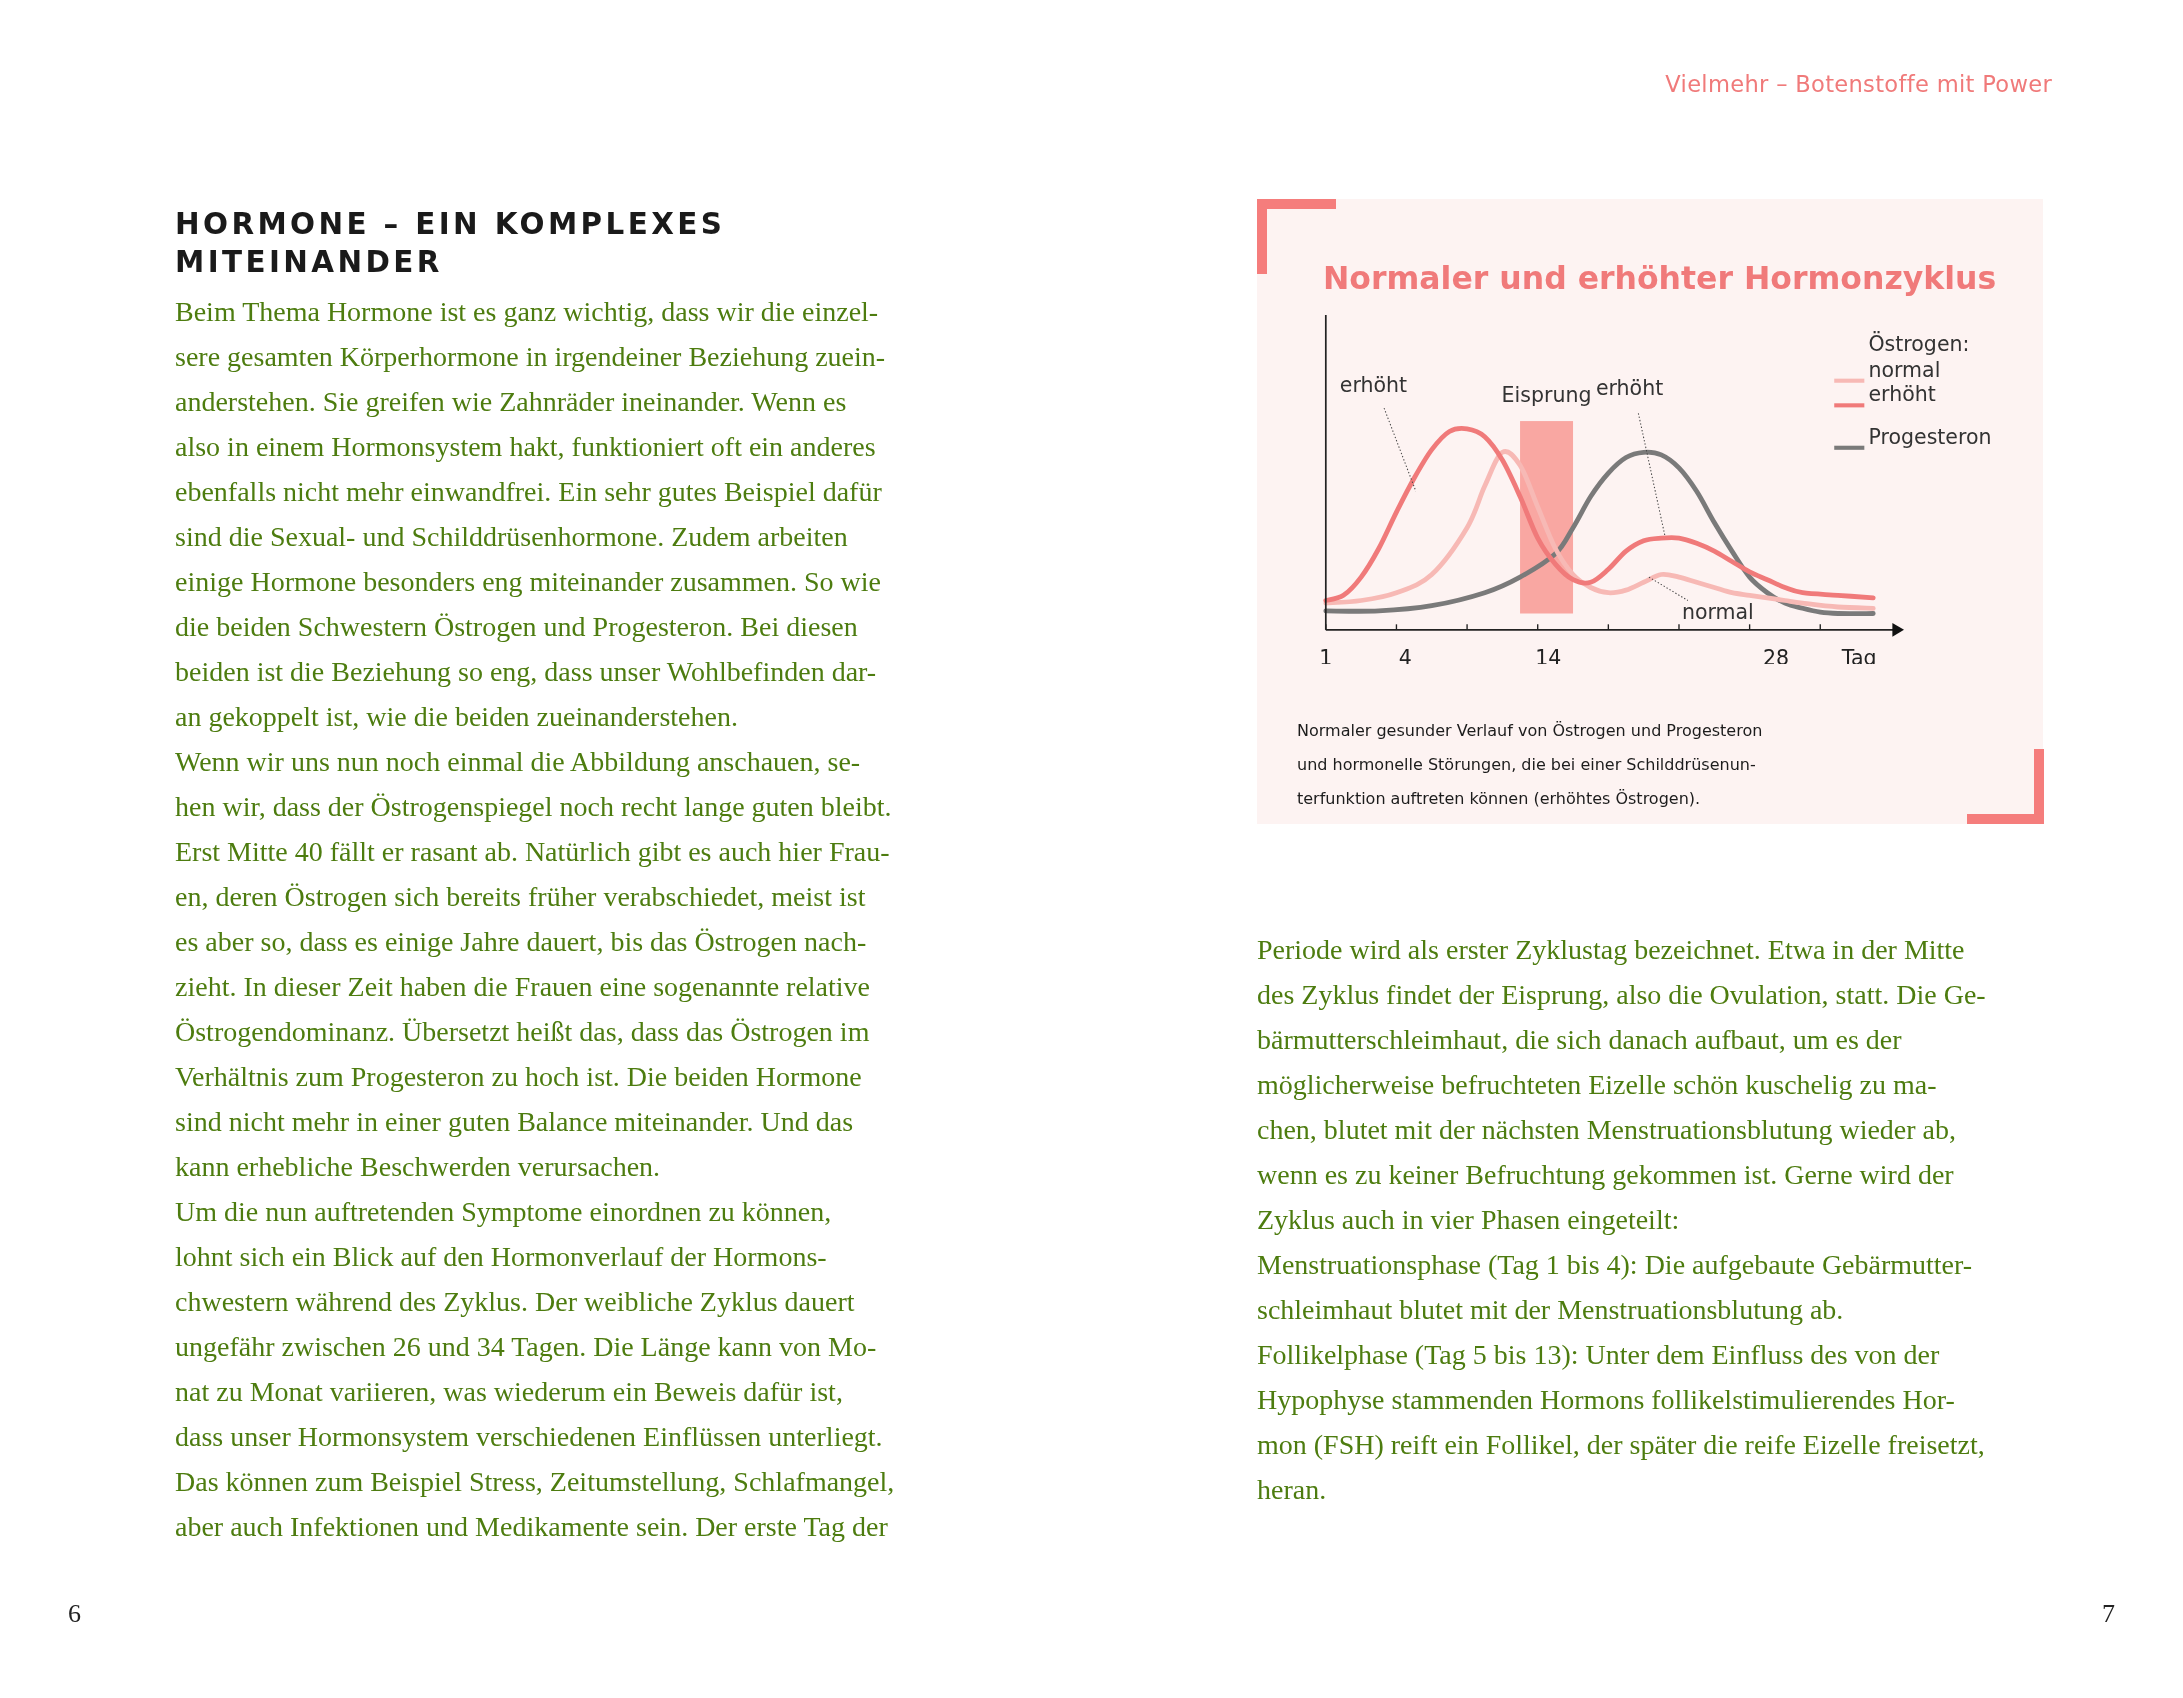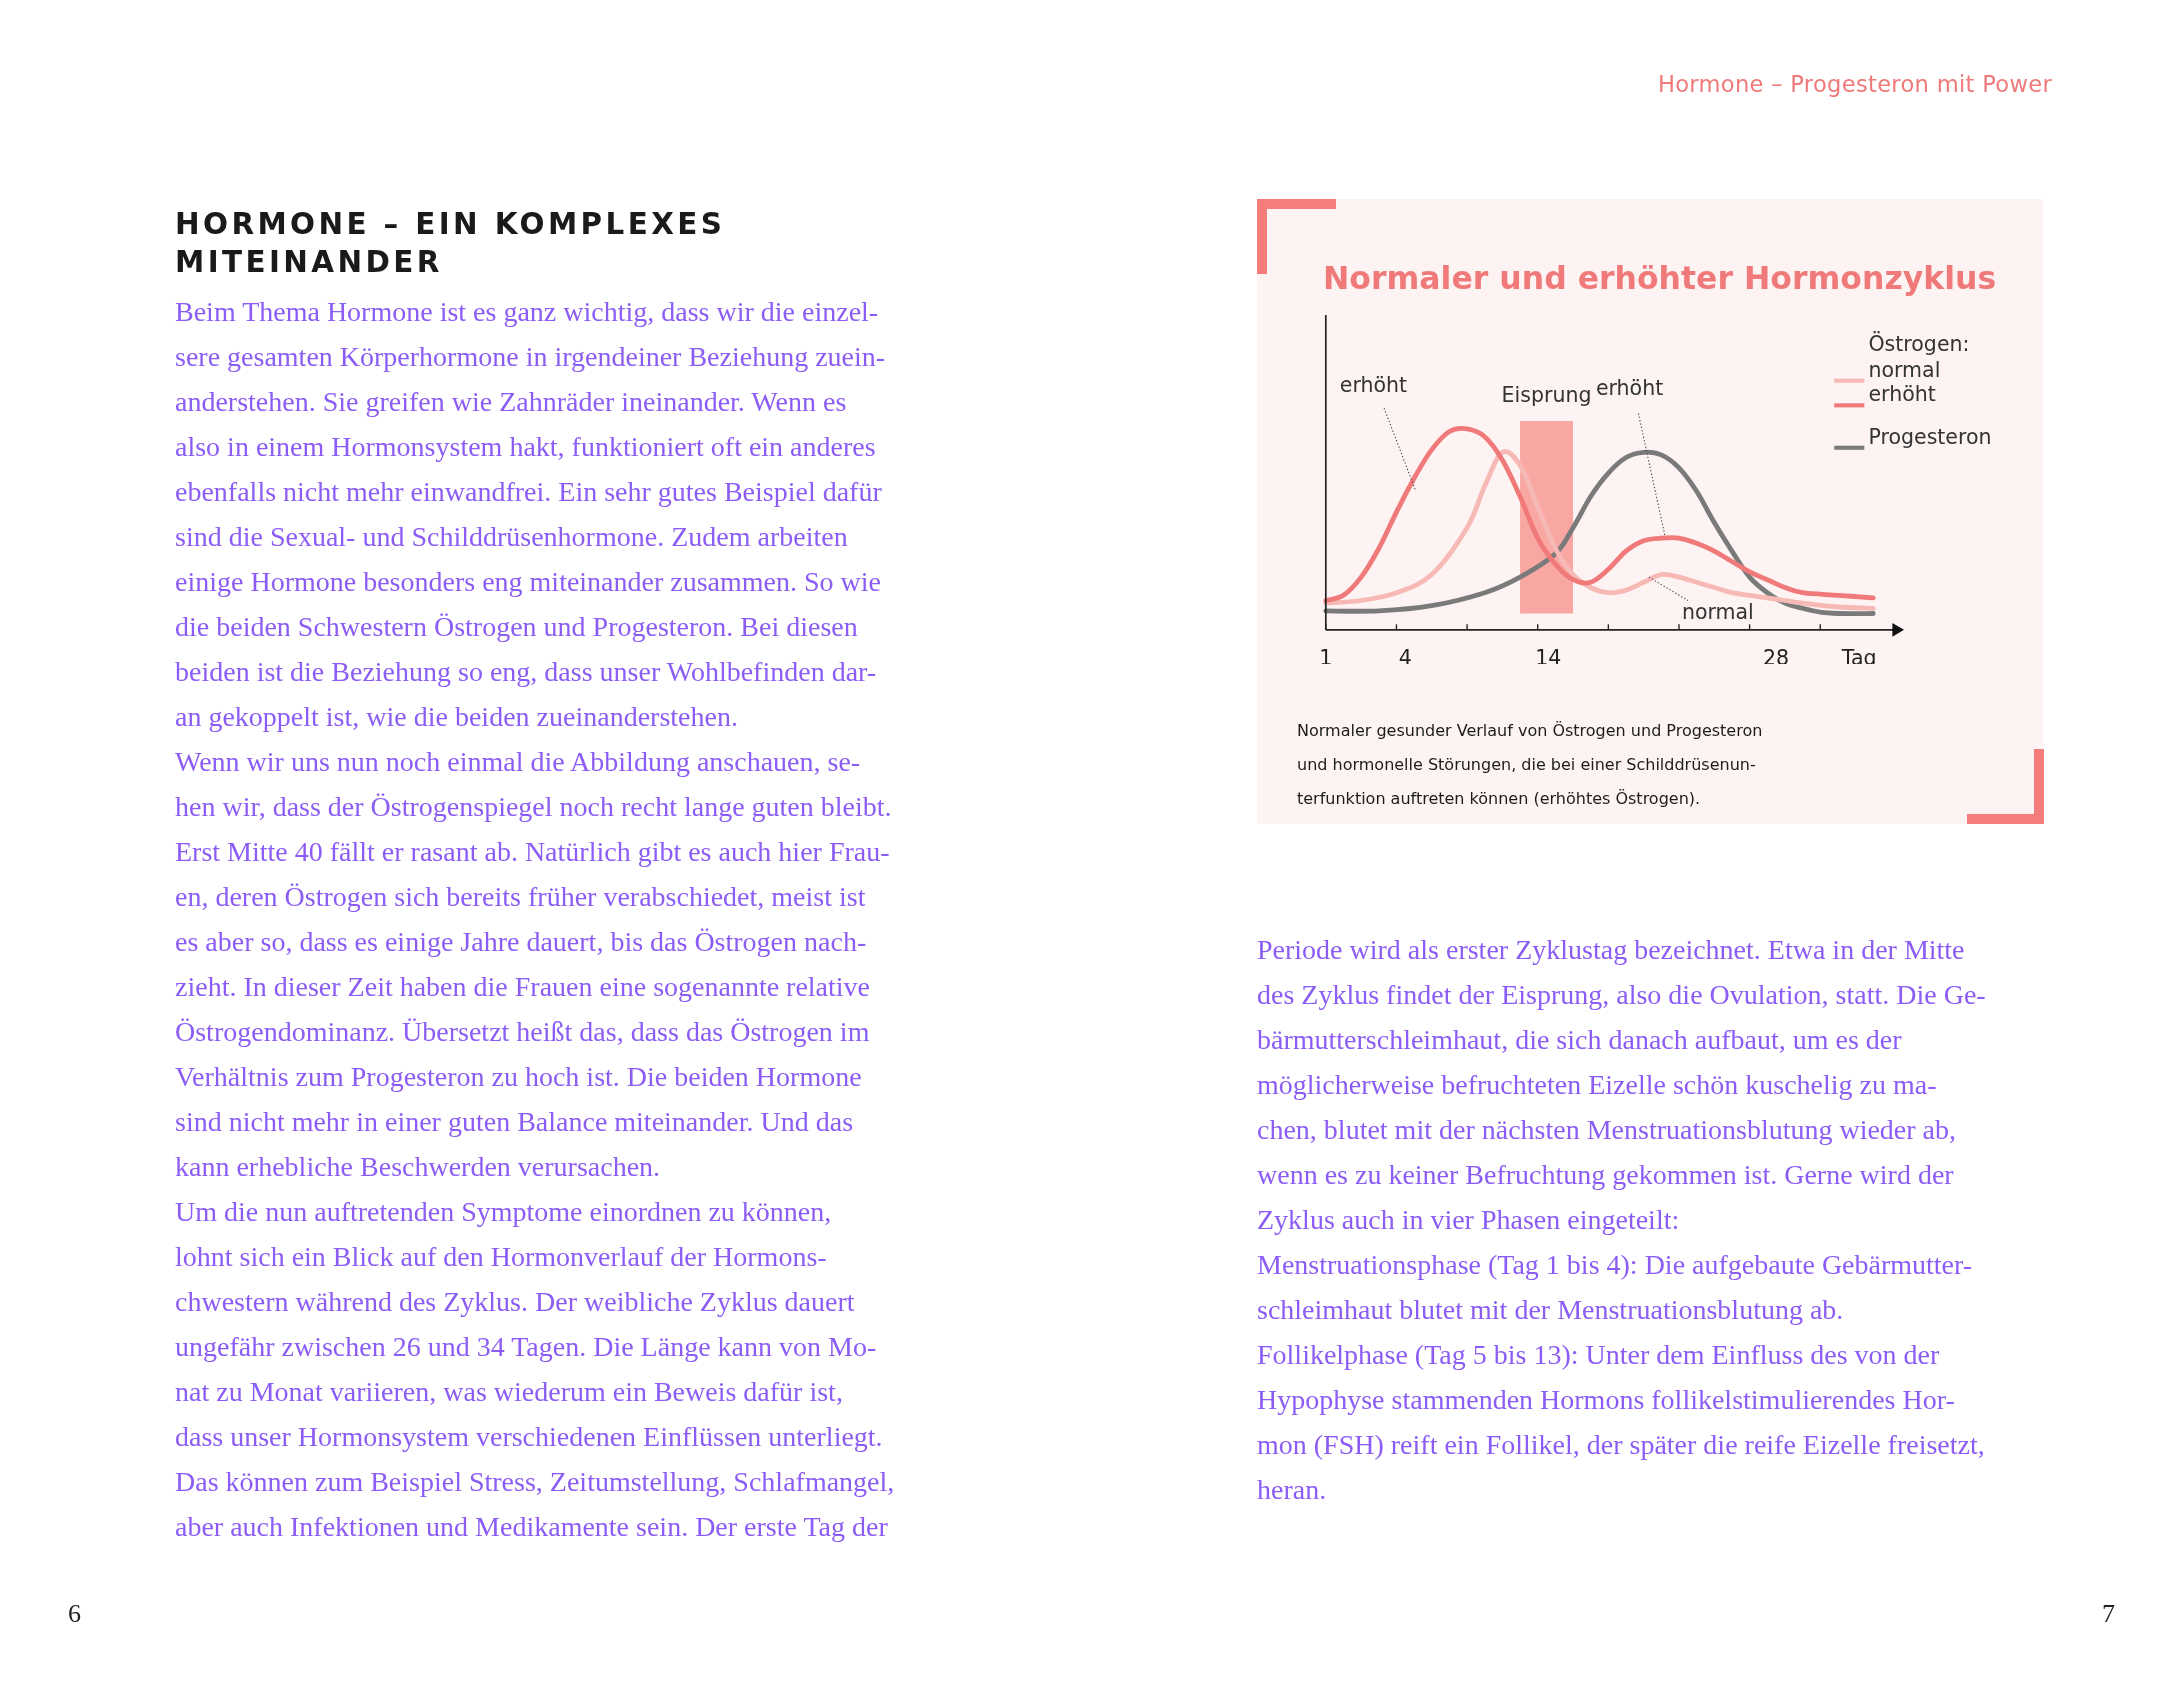--- a/index.html
+++ b/index.html
@@ -16,21 +16,21 @@
   .page-num.left { left: 68px; }
   .page-num.right { right: 68px; }
 
   .col-left { position: absolute; left: 147px; top: 205px; width: 794px; margin-left: 28px; }
   .heading {
     font-family: "DejaVu Sans", sans-serif; font-weight: bold; font-size: 29.4px;
     letter-spacing: 3.4px; color: #1a1a1a; margin: 0 0 8.2px 0; line-height: 38px;
   }
   .body-text {
     font-family: "Liberation Serif", serif; font-size: 28px; line-height: 45px;
-    color: #8b5cf6; white-space: nowrap;
+    color: #4d7c0f; white-space: nowrap;
   }
   .body-text .line { display: block; }
 
   .col-right { position: absolute; left: 1257px; top: 927px; width: 794px; }
 
   .figure-box {
     position: absolute; left: 1257px; top: 199px; width: 786px; height: 625px;
     background: #fdf3f2;
   }
   .bracket-tl-h { position: absolute; left: 1257px; top: 199px; width: 79px; height: 9.6px; background: #f57d7c; }
@@ -47,21 +47,21 @@
   .caption {
     position: absolute; left: 1297px; top: 714px; width: 726px;
     font-family: "DejaVu Sans", sans-serif; font-size: 16px; line-height: 34px; color: #1c1c1c;
     white-space: nowrap;
   }
   .caption .line { display: block; }
 </style>
 </head>
 <body>
 
-<div class="running-head">Hormone – Progesteron mit Power</div>
+<div class="running-head">Vielmehr – Botenstoffe mit Power</div>
 
 <div class="col-left">
   <h2 class="heading">HORMONE – EIN KOMPLEXES MITEINANDER</h2>
   <div class="body-text" id="left-text">
       <span class="line">Beim Thema Hormone ist es ganz wichtig, dass wir die einzel-</span>
       <span class="line">sere gesamten Körperhormone in irgendeiner Beziehung zuein-</span>
       <span class="line">anderstehen. Sie greifen wie Zahnräder ineinander. Wenn es</span>
       <span class="line">also in einem Hormonsystem hakt, funktioniert oft ein anderes</span>
       <span class="line">ebenfalls nicht mehr einwandfrei. Ein sehr gutes Beispiel dafür</span>
       <span class="line">sind die Sexual- und Schilddrüsenhormone. Zudem arbeiten</span>

